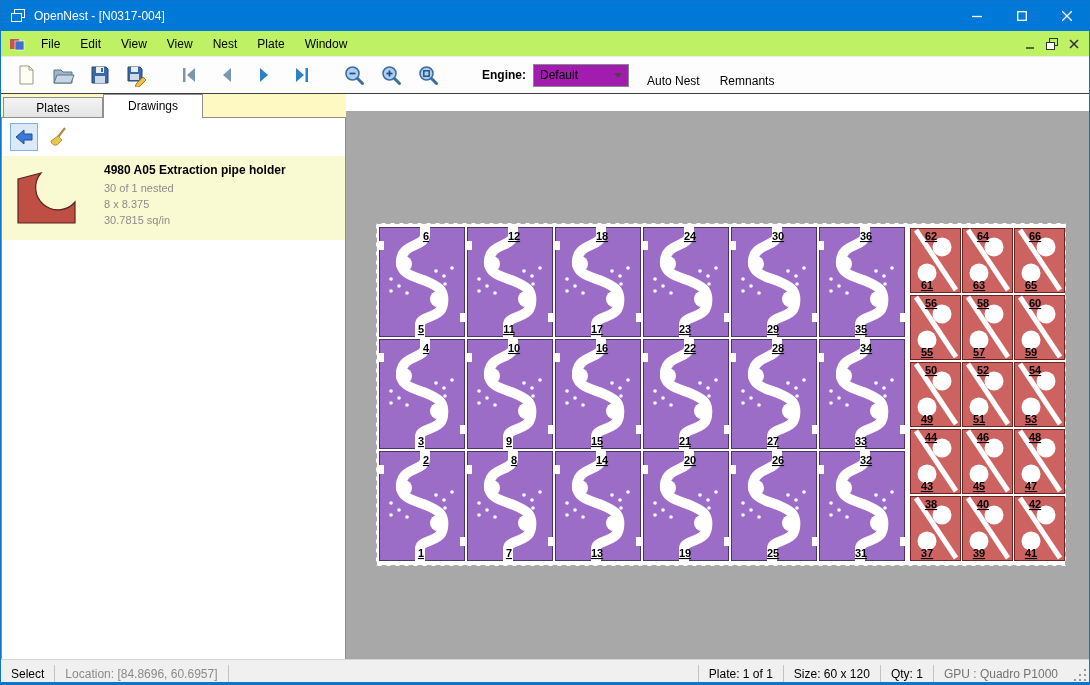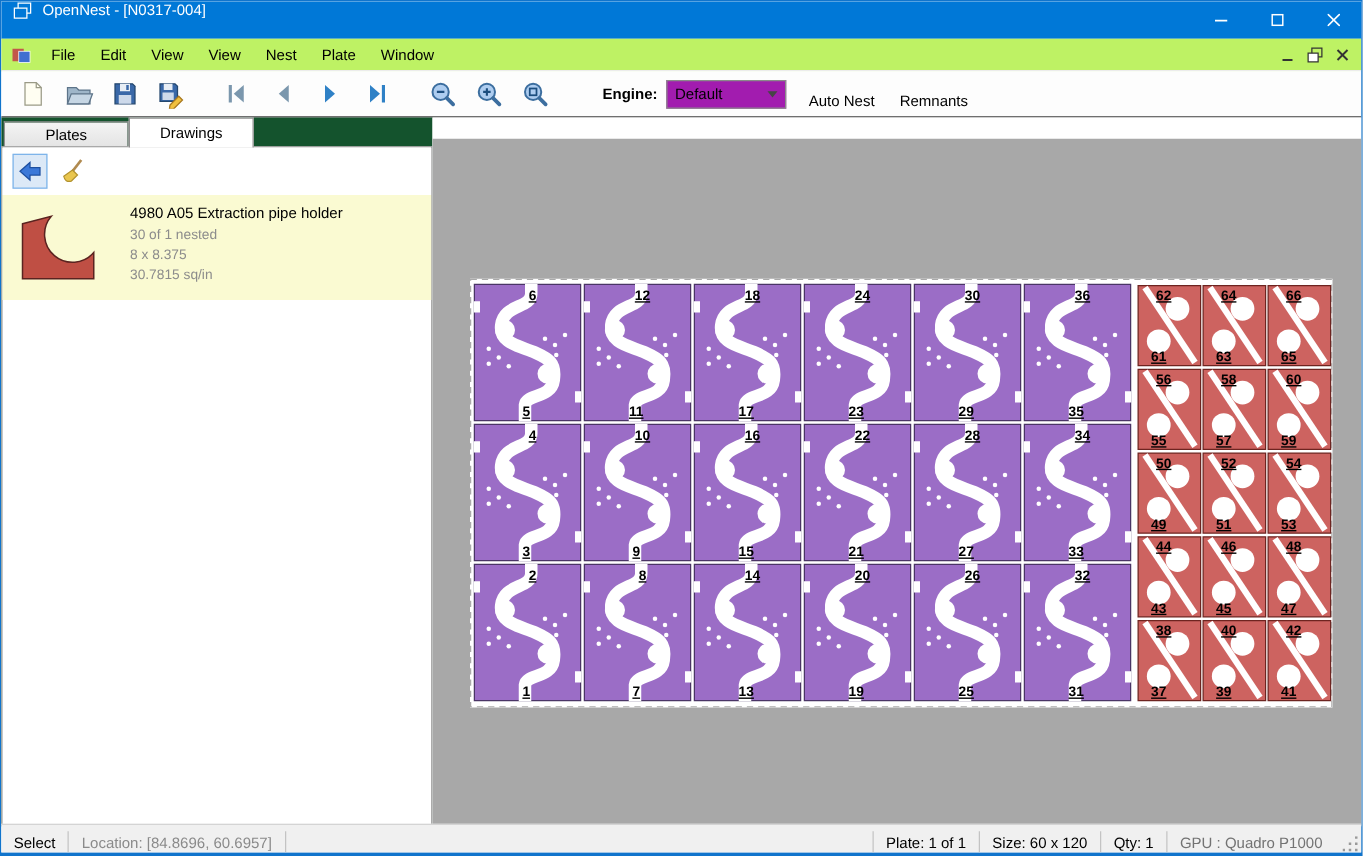--- a/index.html
+++ b/index.html
@@ -2,21 +2,21 @@
 <html><head>
 <meta charset="utf-8">
 <style>
   * { margin:0; padding:0; box-sizing:border-box; }
   body { width:1090px; height:685px; font-family:"Liberation Sans", sans-serif; font-size:12px; color:#000; }
   .window { position:relative; width:1090px; height:685px; background:#fff;
             border:1px solid #1074cc; border-bottom:3px solid #1074cc; overflow:hidden; }
 
   
   .titlebar { position:absolute; left:0; top:0; right:0; height:30px; background:#0078d7; color:#fff;
-              display:flex; align-items:flex-start; }
+              display:flex; align-items:center; }
   .titlebar .app-ic { margin:0 8px 0 9px; display:flex; }
   .title-text { font-size:12px; }
   .win-controls { margin-left:auto; display:flex; height:30px; }
   .win-btn { width:45px; height:30px; display:flex; align-items:center; justify-content:center; cursor:default; }
 
   
   .menubar { position:absolute; left:0; top:30px; right:0; height:26px; background:#bef264;
              display:flex; align-items:center; border-bottom:1px solid #ececec; }
   .menubar .doc-ic { margin:0 6px 0 8px; display:flex; }
   .menu-item { padding:4px 10px; cursor:default; }
@@ -29,33 +29,33 @@
   .tb-btn { width:30px; height:30px; display:flex; align-items:center; justify-content:center; margin-right:7px; }
   .tb-gap { width:16px; }
   .engine-label { font-weight:bold; margin-left:32px; margin-right:7px; }
   .engine-combo { width:96px; height:23px; border:1px solid #8a8a8a; background:#a21caf; display:flex;
                   align-items:center; padding:0 6px; position:relative; }
   .engine-combo .caret { margin-left:auto; width:0; height:0; border-left:4px solid transparent;
                   border-right:4px solid transparent; border-top:5px solid #454545; }
   .tb-text-btn { margin-left:16px; padding:4px 2px; cursor:default;margin-top:12px; }
 
   
-  .sidepanel { position:absolute; left:0; top:93px; width:345px; height:567px; background:#14532d; }
+  .sidepanel { position:absolute; left:0; top:93px; width:345px; height:567px; background:#fef9c3; }
   .tabstrip { position:absolute; left:0; top:0; right:0; height:24px; display:flex; align-items:flex-end; padding-left:2px; }
   .tab { width:100px; text-align:center; border:1px solid #8f8f8f; border-bottom:none; cursor:default; }
   .tab.inactive { background:linear-gradient(#f4f4f4,#e3e3e3); height:21px; line-height:21px; }
   .tab.active { background:#fff; height:24px; line-height:23px; position:relative; z-index:2; }
   .tabpage { position:absolute; left:0; top:23px; right:0; bottom:0; border:1px solid #8f8f8f; background:#fff; }
   .draw-toolbar { height:38px; display:flex; align-items:center; padding-left:8px; background:#fff; }
   .draw-tb-btn { width:28px; height:28px; display:flex; align-items:center; justify-content:center; margin-right:8px; }
   .draw-tb-btn.toggled { background:#dce9f7; border:1px solid #7eb4ea; }
   .drawing-item { display:flex; height:84px; background:#fafad2; }
   .thumb-box { width:102px; display:flex; align-items:center; justify-content:center; }
   .item-text { padding-top:7px; }
-  .item-title { font-weight:normal; font-size:12px; margin-bottom:3px; }
+  .item-title { font-weight:bold; font-size:12px; margin-bottom:3px; }
   .item-sub { color:#8c8c8c; font-size:11px; line-height:16px; }
 
   
   .canvas-area { position:absolute; left:345px; top:93px; width:745px; height:567px; background:#fff; }
   .canvas-gray { position:absolute; left:0; top:17px; right:0; bottom:0; background:#a8a8a8; }
   .plate { position:absolute; left:30px; top:112px; width:690px; height:343px; }
   .plate svg { display:block; background:#fff; }
   .plate text { font-family:"Liberation Sans", sans-serif; }
 
   

